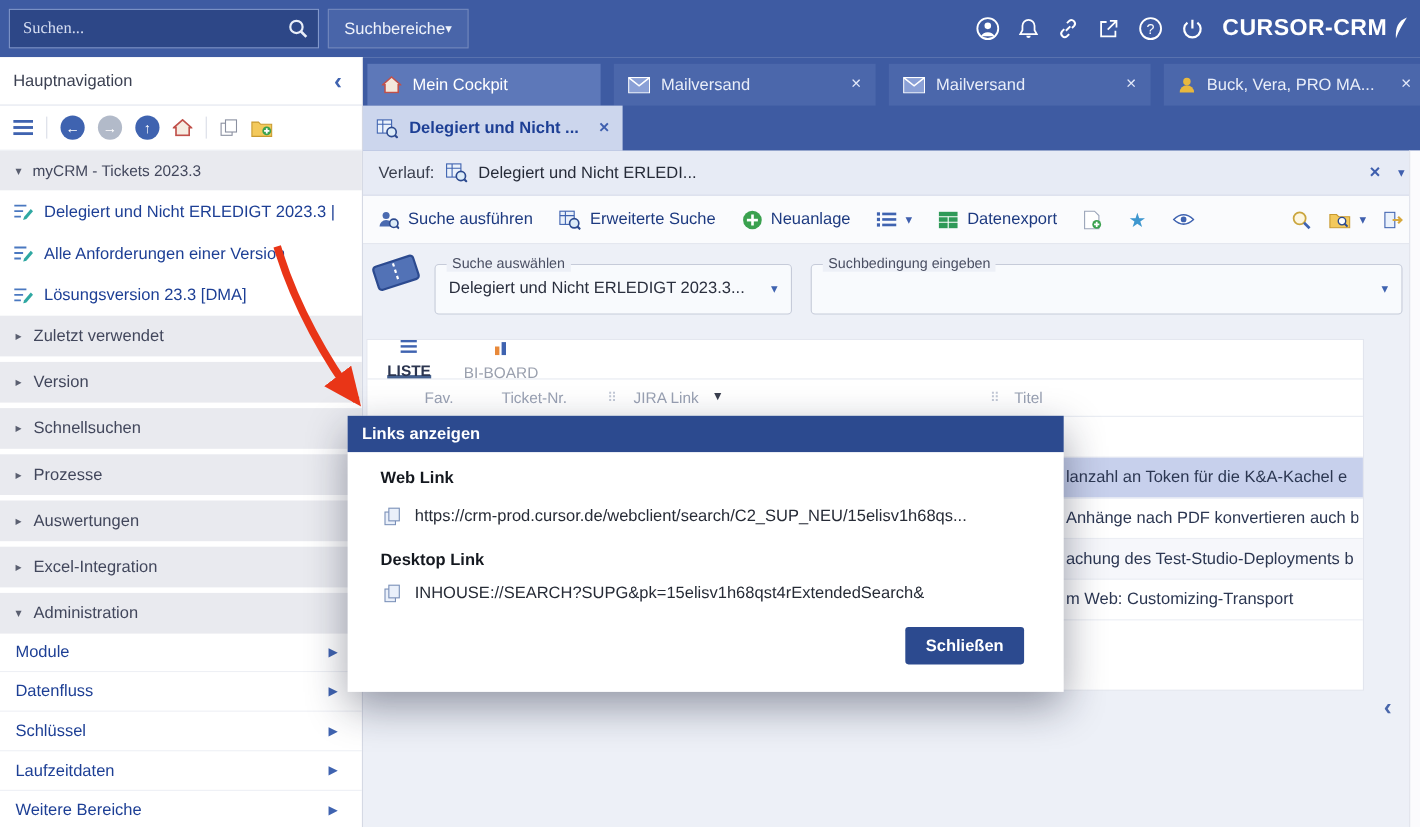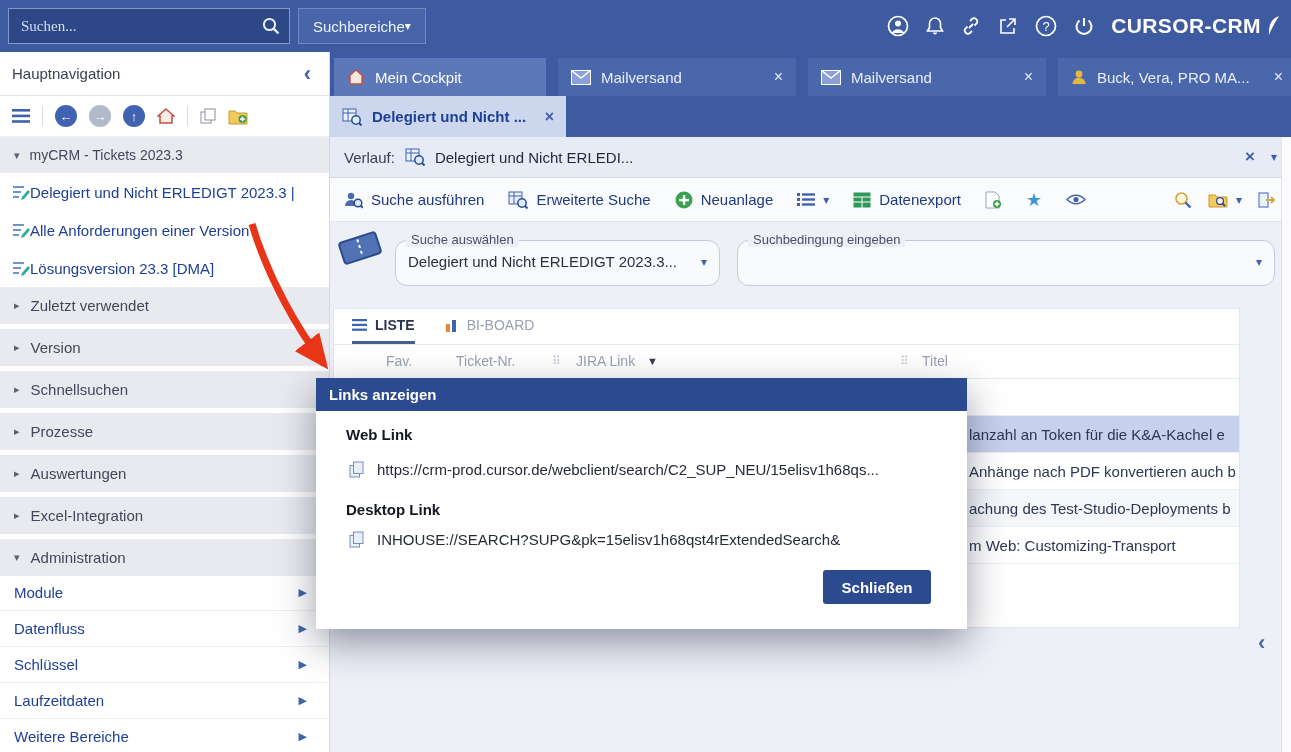--- a/index.html
+++ b/index.html
@@ -32,21 +32,21 @@
   .chev-left{color:#3f63b0;font-size:22px;font-weight:bold;line-height:1;cursor:pointer;}
   #sb-tools{position:absolute;left:0;top:44px;width:100%;height:41px;display:flex;align-items:center;gap:12px;
             padding:0 12px;border-bottom:1px solid #eef0f5;box-sizing:border-box;}
   .vsep{width:1px;height:20px;background:#d9dce6;}
   .cbtn{width:22px;height:22px;border-radius:50%;display:flex;align-items:center;justify-content:center;
         color:#fff;font-size:13px;line-height:1;cursor:pointer;}
   .cbtn.blue{background:#3f63b0}.cbtn.gray{background:#b2bac9}
   #sb-group{position:absolute;left:0;top:85px;width:100%;height:36px;background:#e9eaef;display:flex;align-items:center;
             gap:10px;padding:0 14px;color:#42475c;font-size:14px;box-sizing:border-box;cursor:pointer;}
   #sb-favs{position:absolute;left:0;top:121px;width:100%;}
-  .fav-row{height:38px;display:flex;align-items:center;padding:0 12px;color:#1d3f95;font-size:15px;
+  .fav-row{height:38px;display:flex;align-items:center;gap:10px;padding:0 12px;color:#1d3f95;font-size:15px;
            white-space:nowrap;overflow:hidden;cursor:pointer;}
   #sb-sections{position:absolute;left:0;top:235px;width:100%;}
   .side-section{height:37px;margin-bottom:5px;background:#e9eaef;display:flex;align-items:center;gap:11px;
                 padding:0 14px;color:#42475c;font-size:15px;box-sizing:border-box;cursor:pointer;}
   .tri{color:#5a5f70;font-size:11px;}
   #sb-admin{position:absolute;left:0;top:523px;width:100%;}
   .admin-row{height:35px;display:flex;align-items:center;justify-content:space-between;padding:0 22px 0 14px;
              border-bottom:1px solid #eef0f5;color:#1d3f95;font-size:15px;cursor:pointer;}
   .arr-r{color:#3f63b0;font-size:11px;}
 
@@ -68,30 +68,30 @@
   #verlauf .val{color:#262b38;}
   #verlauf .right{margin-left:auto;display:flex;align-items:center;gap:16px;}
   .blue-x{color:#3f5fae;font-size:17px;font-weight:bold;cursor:pointer;}
   .blue-dd{color:#3f5fae;font-size:12px;cursor:pointer;}
   #toolbar{left:330px;top:178px;width:961px;height:44px;background:#fafbfd;border-bottom:1px solid #e2e5ee;
            display:flex;align-items:center;gap:24px;padding:4px 14px;font-size:15px;color:#1d3a80;box-sizing:border-box;}
   .titem{display:flex;align-items:center;gap:8px;cursor:pointer;white-space:nowrap;}
   #toolbar .rgrp{margin-left:auto;display:flex;align-items:center;gap:16px;}
 
   
-  .fieldset{position:absolute;border:1px solid #c6cbd9;border-radius:12px;background:#f8fafd;box-sizing:border-box;}
+  .fieldset{position:absolute;border:1px solid #c6cbd9;border-radius:4px;background:#f8fafd;box-sizing:border-box;}
   .fieldset .legend{position:absolute;top:-9px;left:10px;background:#edf0f7;padding:0 5px;font-size:13px;color:#4a4f63;}
   .fieldset .value{position:absolute;left:12px;top:12px;font-size:15px;color:#2a2f3e;white-space:nowrap;}
   .fieldset .dd{position:absolute;right:12px;top:14px;color:#3f63b0;font-size:12px;cursor:pointer;}
 
   
   #card{left:333px;top:308px;width:907px;height:320px;background:#fff;border:1px solid #e2e5ee;box-sizing:border-box;}
   #card-tabs{height:36px;display:flex;align-items:stretch;gap:30px;padding:0 18px;border-bottom:1px solid #e6e9f1;box-sizing:border-box;}
   .ltab{display:flex;align-items:center;gap:8px;font-size:14px;color:#9aa0ae;border-bottom:3px solid transparent;
-        box-sizing:border-box;cursor:pointer;}
+        box-sizing:border-box;cursor:pointer;flex-direction:column;}
   .ltab.active{color:#2b3550;font-weight:bold;border-bottom-color:#44608f;}
   #card-header{position:relative;height:33px;border-bottom:1px solid #e6e9f1;font-size:14px;color:#99a1b3;}
   #card-header span{position:absolute;top:8px;white-space:nowrap;}
   .drag{color:#c2c8d6;font-size:12px;cursor:grab;}
   .row{position:relative;height:37px;border-bottom:1px solid #eceef4;box-sizing:border-box;cursor:pointer;}
   .row .txt{position:absolute;left:635px;top:50%;transform:translateY(-50%);font-size:15px;color:#2c3752;
             white-space:nowrap;overflow:hidden;width:266px;}
   .row.filter{background:#fff;}
   .row.hl{background:#c7d0ec;}
   .row.alt{background:#f6f7fb;}

